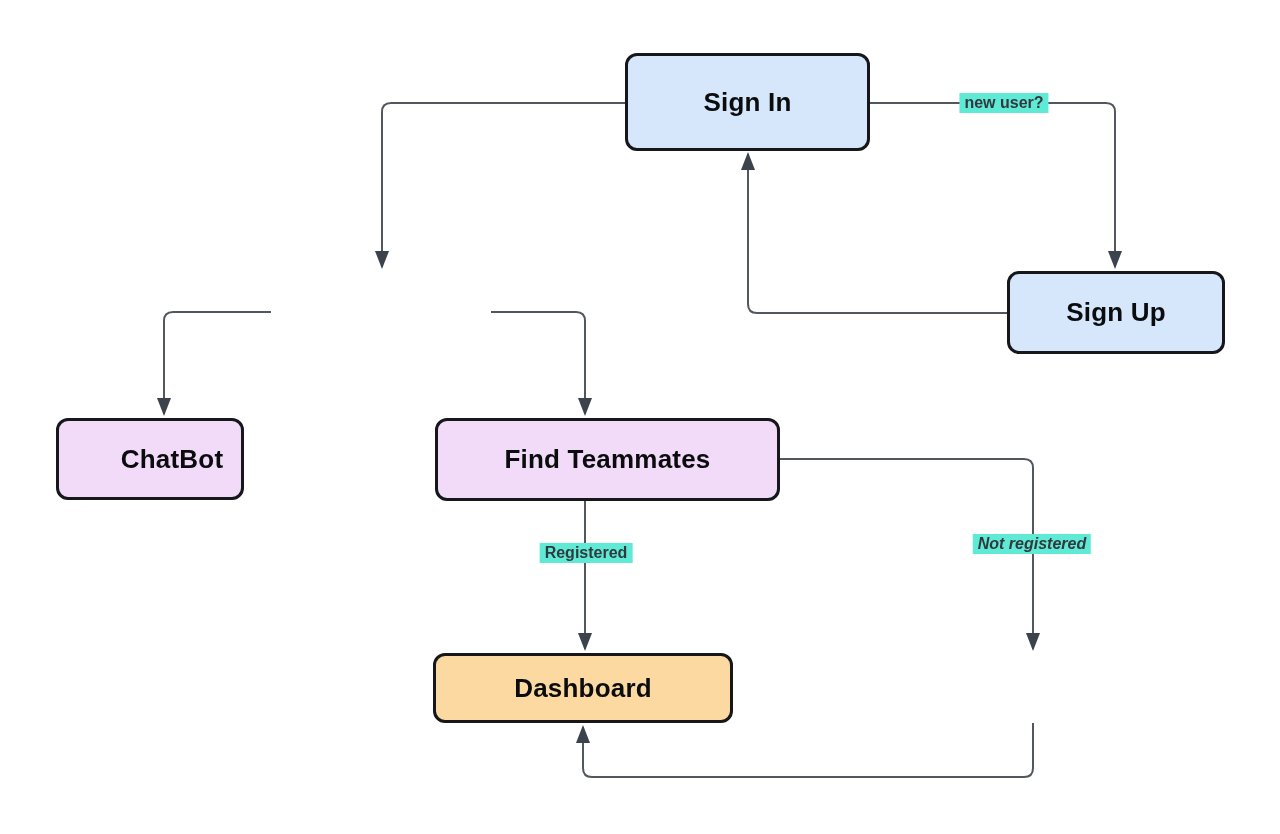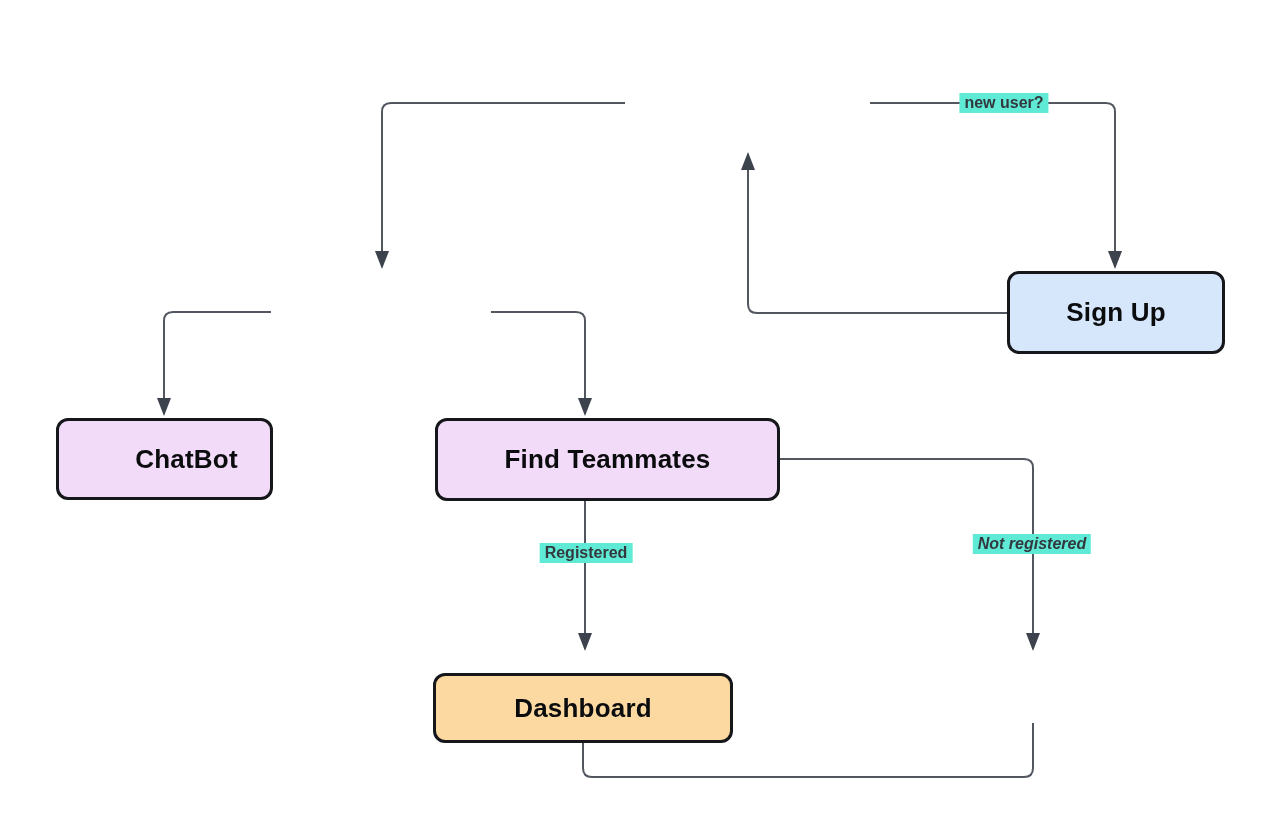--- a/index.html
+++ b/index.html
@@ -54,20 +54,21 @@
     </defs>
   <path d="M 625 103 L 391 103 Q 382 103 382 112 L 382 267" fill="none" stroke="#51565f" stroke-width="2" marker-end="url(#arrow-head)"></path>
       <path d="M 870 103 L 1106 103 Q 1115 103 1115 112 L 1115 267" fill="none" stroke="#51565f" stroke-width="2" marker-end="url(#arrow-head)"></path>
       <path d="M 1007 313 L 757 313 Q 748 313 748 304 L 748 154" fill="none" stroke="#51565f" stroke-width="2" marker-end="url(#arrow-head)"></path>
       <path d="M 271 312 L 173 312 Q 164 312 164 321 L 164 414" fill="none" stroke="#51565f" stroke-width="2" marker-end="url(#arrow-head)"></path>
       <path d="M 491 312 L 576 312 Q 585 312 585 321 L 585 414" fill="none" stroke="#51565f" stroke-width="2" marker-end="url(#arrow-head)"></path>
       <path d="M 585 501 L 585 649" fill="none" stroke="#51565f" stroke-width="2" marker-end="url(#arrow-head)"></path>
       <path d="M 736 459 L 1024 459 Q 1033 459 1033 468 L 1033 649" fill="none" stroke="#51565f" stroke-width="2" marker-end="url(#arrow-head)"></path>
       <path d="M 1033 723 L 1033 768 Q 1033 777 1024 777 L 592 777 Q 583 777 583 768 L 583 727" fill="none" stroke="#51565f" stroke-width="2" marker-end="url(#arrow-head)"></path>
     </svg>
+<div class="node" style="left: 625px; top: 53px; width: 245px; height: 98px; background: rgb(215, 231, 251); border-color: rgb(21, 23, 26); color: rgb(11, 12, 13);">Sign In</div>
     <div class="node" style="left: 1007px; top: 271px; width: 218px; height: 83px; background: rgb(215, 231, 251); border-color: rgb(21, 23, 26); color: rgb(11, 12, 13);">Sign Up</div>
-    <div class="node" style="left: 56px; top: 418px; width: 217px; height: 82px; background: rgb(242, 219, 249); border-color: rgb(21, 23, 26); color: rgb(11, 12, 13); padding-left: 44px;">ChatBot</div>
+    <div class="node" style="left: 56px; top: 418px; width: 188px; height: 82px; background: rgb(242, 219, 249); border-color: rgb(21, 23, 26); color: rgb(11, 12, 13); padding-left: 44px;">ChatBot</div>
     <div class="node" style="left: 435px; top: 418px; width: 345px; height: 83px; background: rgb(242, 219, 249); border-color: rgb(21, 23, 26); color: rgb(11, 12, 13);">Find Teammates</div>
-    <div class="node" style="left: 433px; top: 653px; width: 300px; height: 70px; background: rgb(252, 217, 161); border-color: rgb(21, 23, 26); color: rgb(11, 12, 13); margin-top: 20px;">Dashboard</div>
+    <div class="node" style="left: 433px; top: 653px; width: 300px; height: 70px; background: rgb(252, 217, 161); border-color: rgb(21, 23, 26); color: rgb(11, 12, 13);">Dashboard</div>
     <div class="edge-label" style="left: 1004px; top: 103px; color: rgb(51, 56, 63);">new user?</div>
     <div class="edge-label" style="left: 586px; top: 553px; color: rgb(51, 56, 63);">Registered</div>
     <div class="edge-label" style="left: 1032px; top: 544px; color: rgb(51, 56, 63); font-style: italic;">Not registered</div>
   </div>
 
 </body></html>

